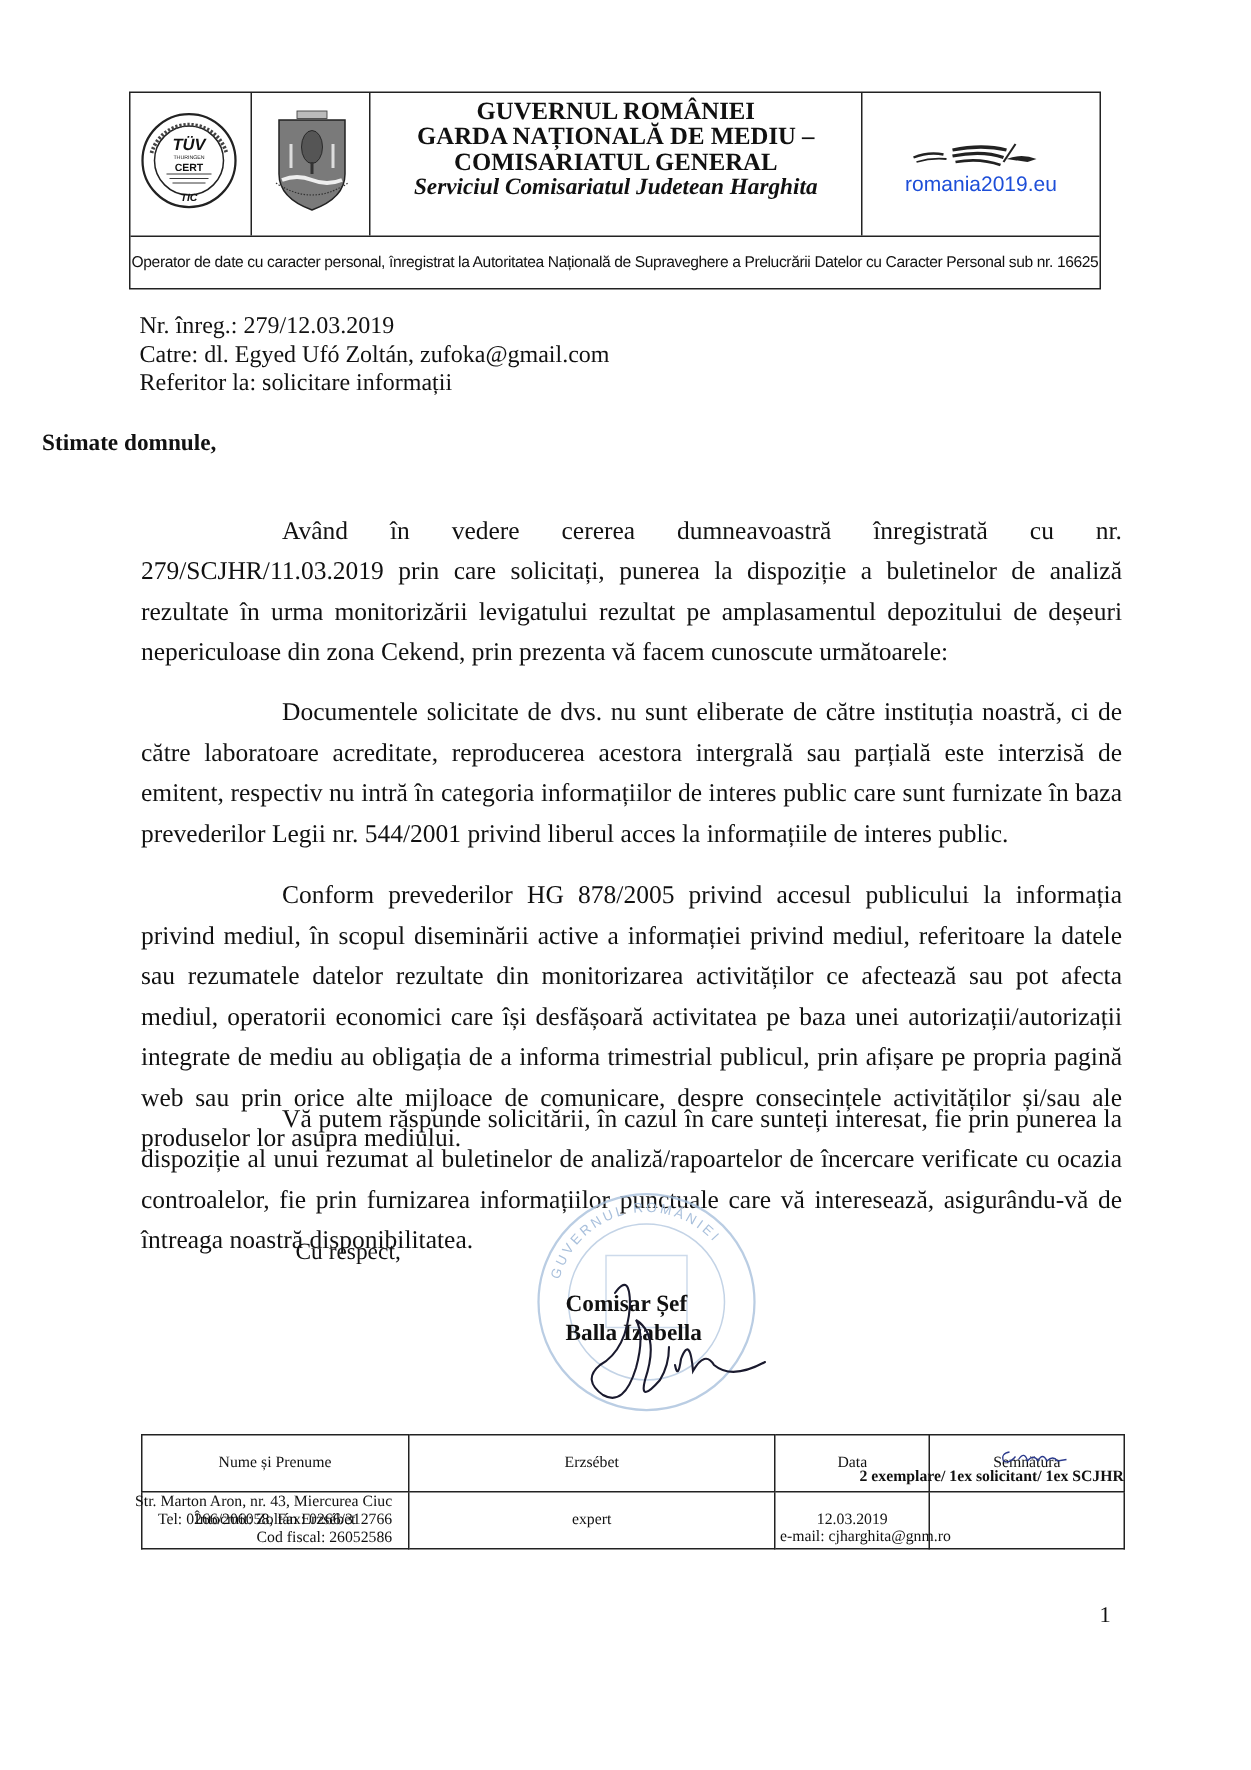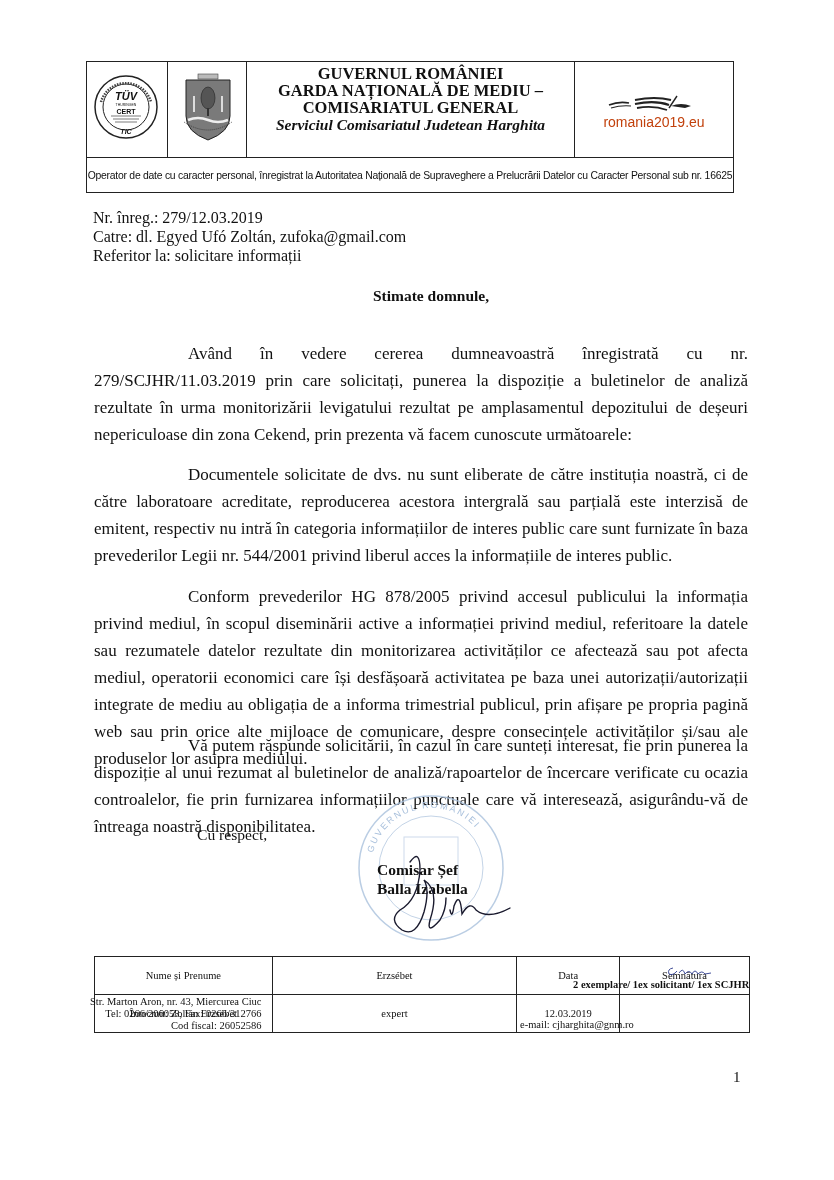--- a/index.html
+++ b/index.html
@@ -13,25 +13,25 @@
   .c2 { left: 81px; width: 79px; border-right: 1.5px solid #222; }
   .c3 { left: 160px; width: 328px; border-right: 1.5px solid #222; text-align: center; padding-top: 3px; }
   .c4 { left: 488px; width: 158px; text-align: center; }
   .hdr-line { font-weight: bold; font-size: 16.5px; line-height: 17px; }
   .hdr-sub { font-weight: bold; font-style: italic; font-size: 15.5px; line-height: 18px; }
   .hdr-bottom { position: absolute; left: 0; top: 96px; width: 100%; height: 34px; display: flex; align-items: center; justify-content: center; font-family: "Liberation Sans", sans-serif; font-size: 10.4px; letter-spacing: -0.25px; white-space: nowrap; }
 
   .logo-tuv { position: absolute; left: 6px; top: 12px; width: 66px; height: 66px; }
   .logo-crest { position: absolute; left: 14px; top: 10px; width: 52px; height: 72px; }
   .ro-logo { position: absolute; left: 30px; top: 30px; width: 100px; height: 22px; }
-  .ro-text { position: absolute; left: 0; width: 100%; top: 52px; font-family: "Liberation Sans", sans-serif; font-size: 14px; color: #c2410c; }
+  .ro-text { position: absolute; left: 0; width: 100%; top: 52px; font-family: "Liberation Sans", sans-serif; font-size: 14px; color: #1d4ed8; }
 
   
   .meta { position: absolute; left: 93px; top: 208px; font-size: 16px; line-height: 19px; }
-  .salutation { position: absolute; left: 0; width: 100%; top: 287px; text-align: center; font-weight: bold; font-size: 15.5px; padding-left: 28px; box-sizing: border-box; }
+  .salutation { position: absolute; left: 0; width: 100%; top: 287px; font-weight: bold; font-size: 15.5px; padding-left: 28px; box-sizing: border-box; }
 
   .body-text { position: absolute; left: 94px; width: 654px; font-size: 17px; line-height: 27px; text-align: justify; }
   .p1 { top: 340px; }
   .p2 { top: 461px; }
   .p3 { top: 583px; }
   .p4 { top: 732px; }
   .body-text p { margin: 0; text-indent: 94px; }
 
   .closing { position: absolute; left: 197px; top: 826px; font-size: 15.6px; }
 

